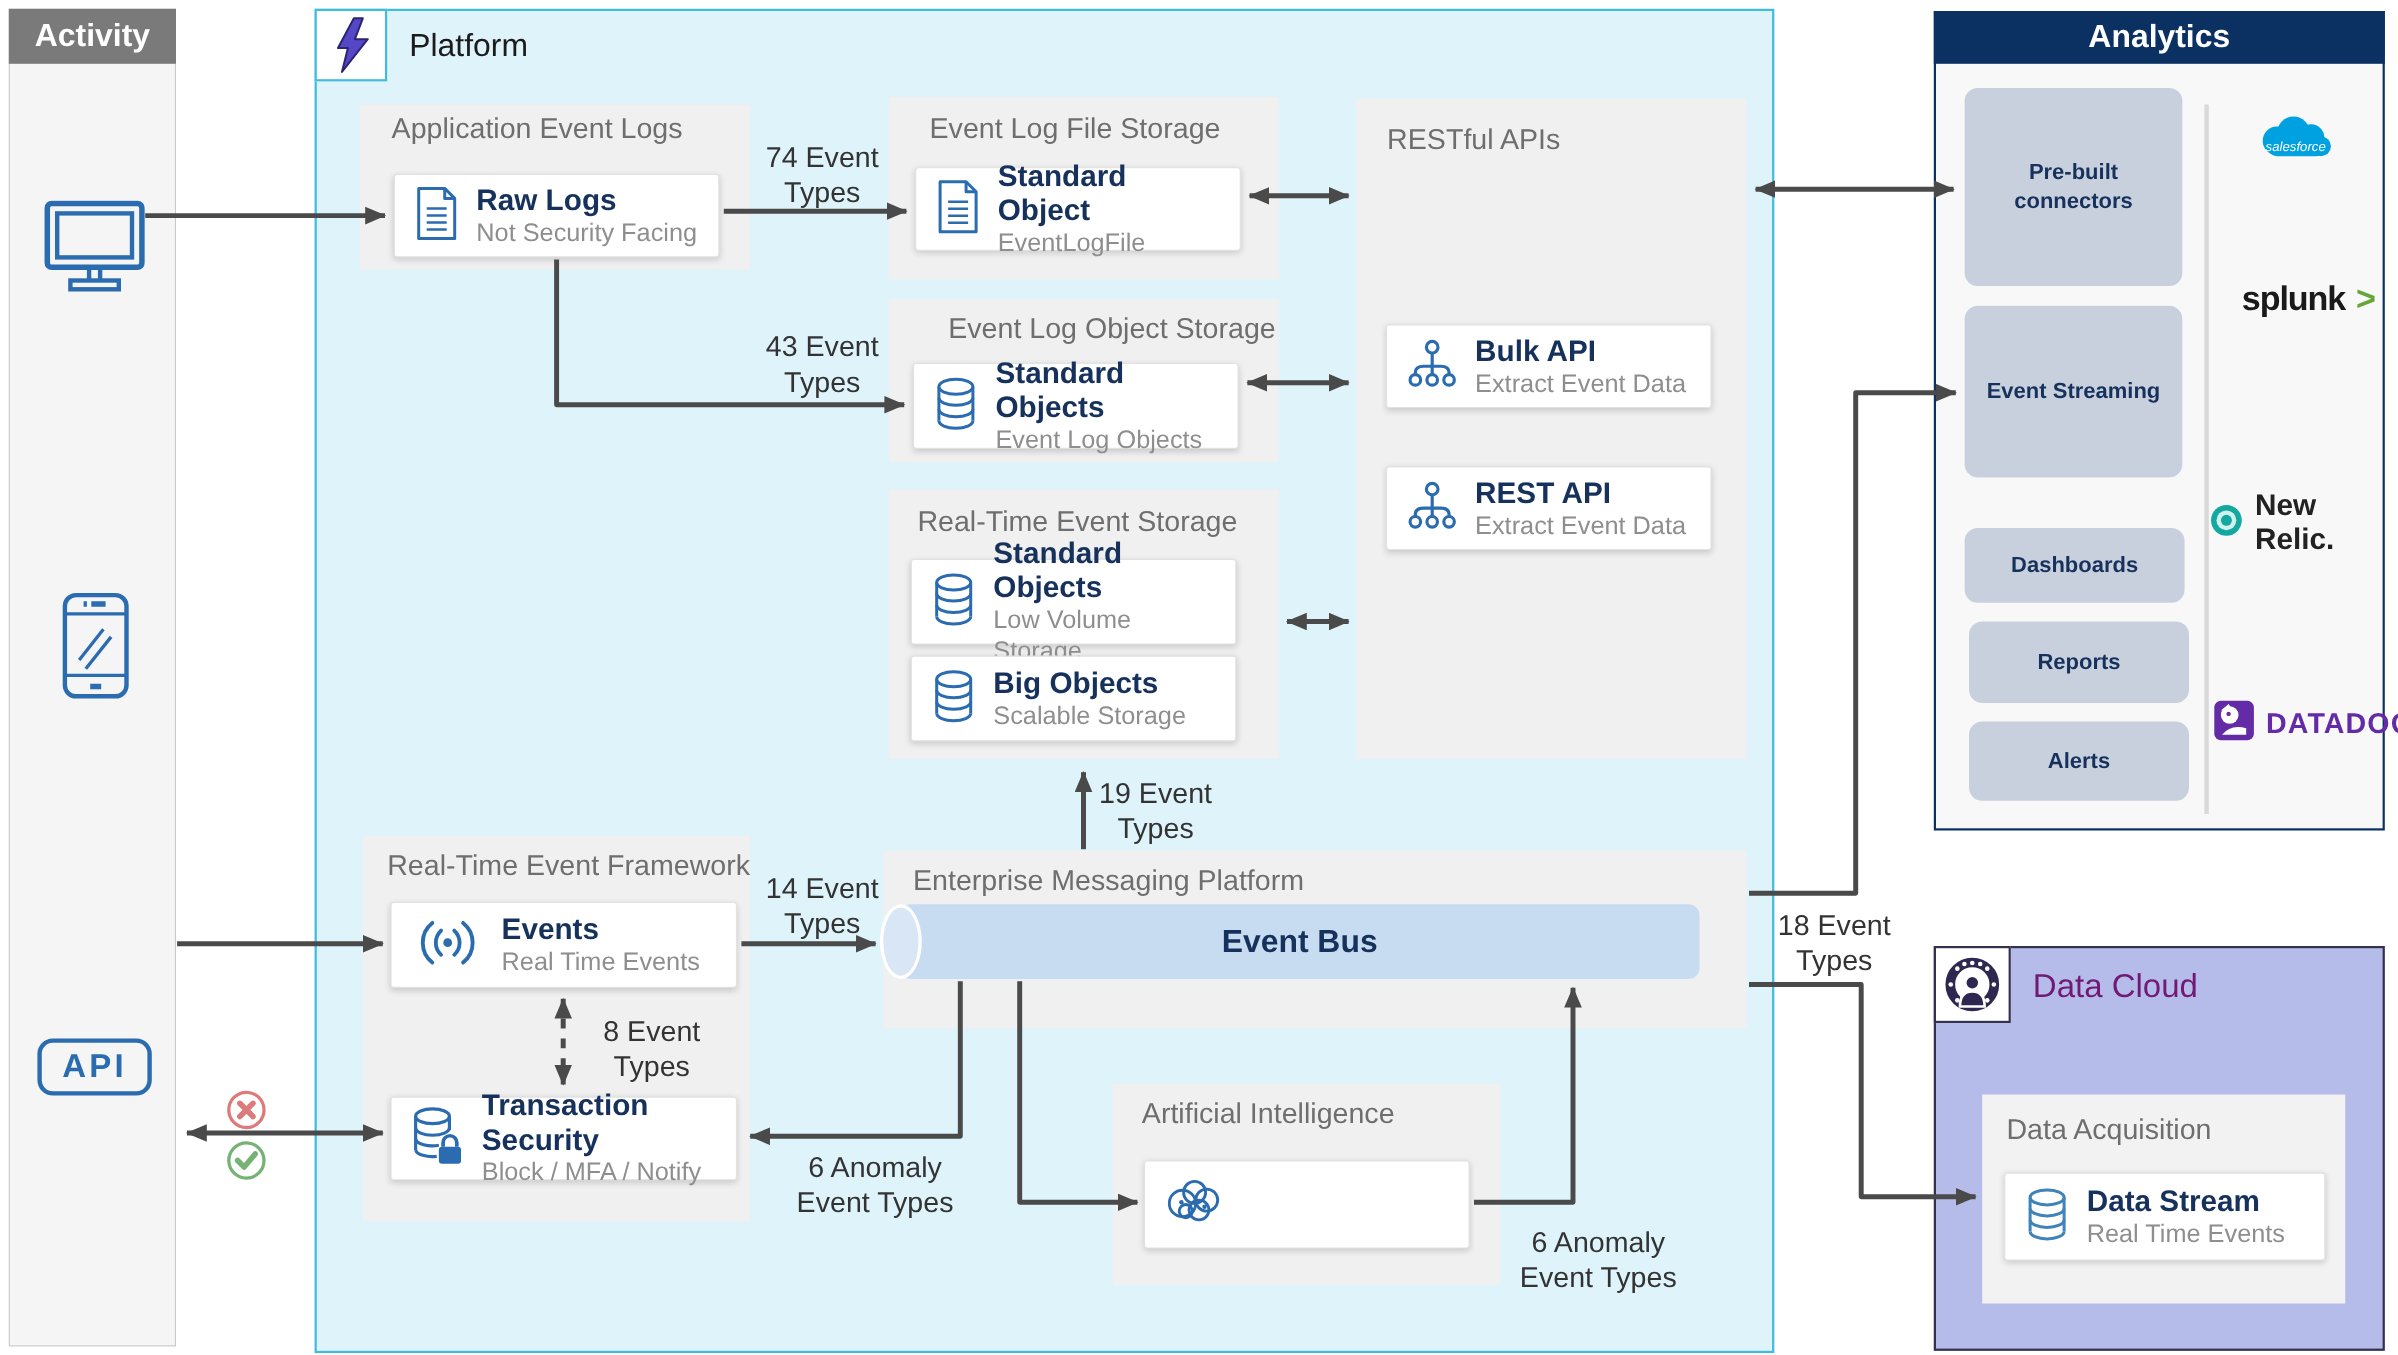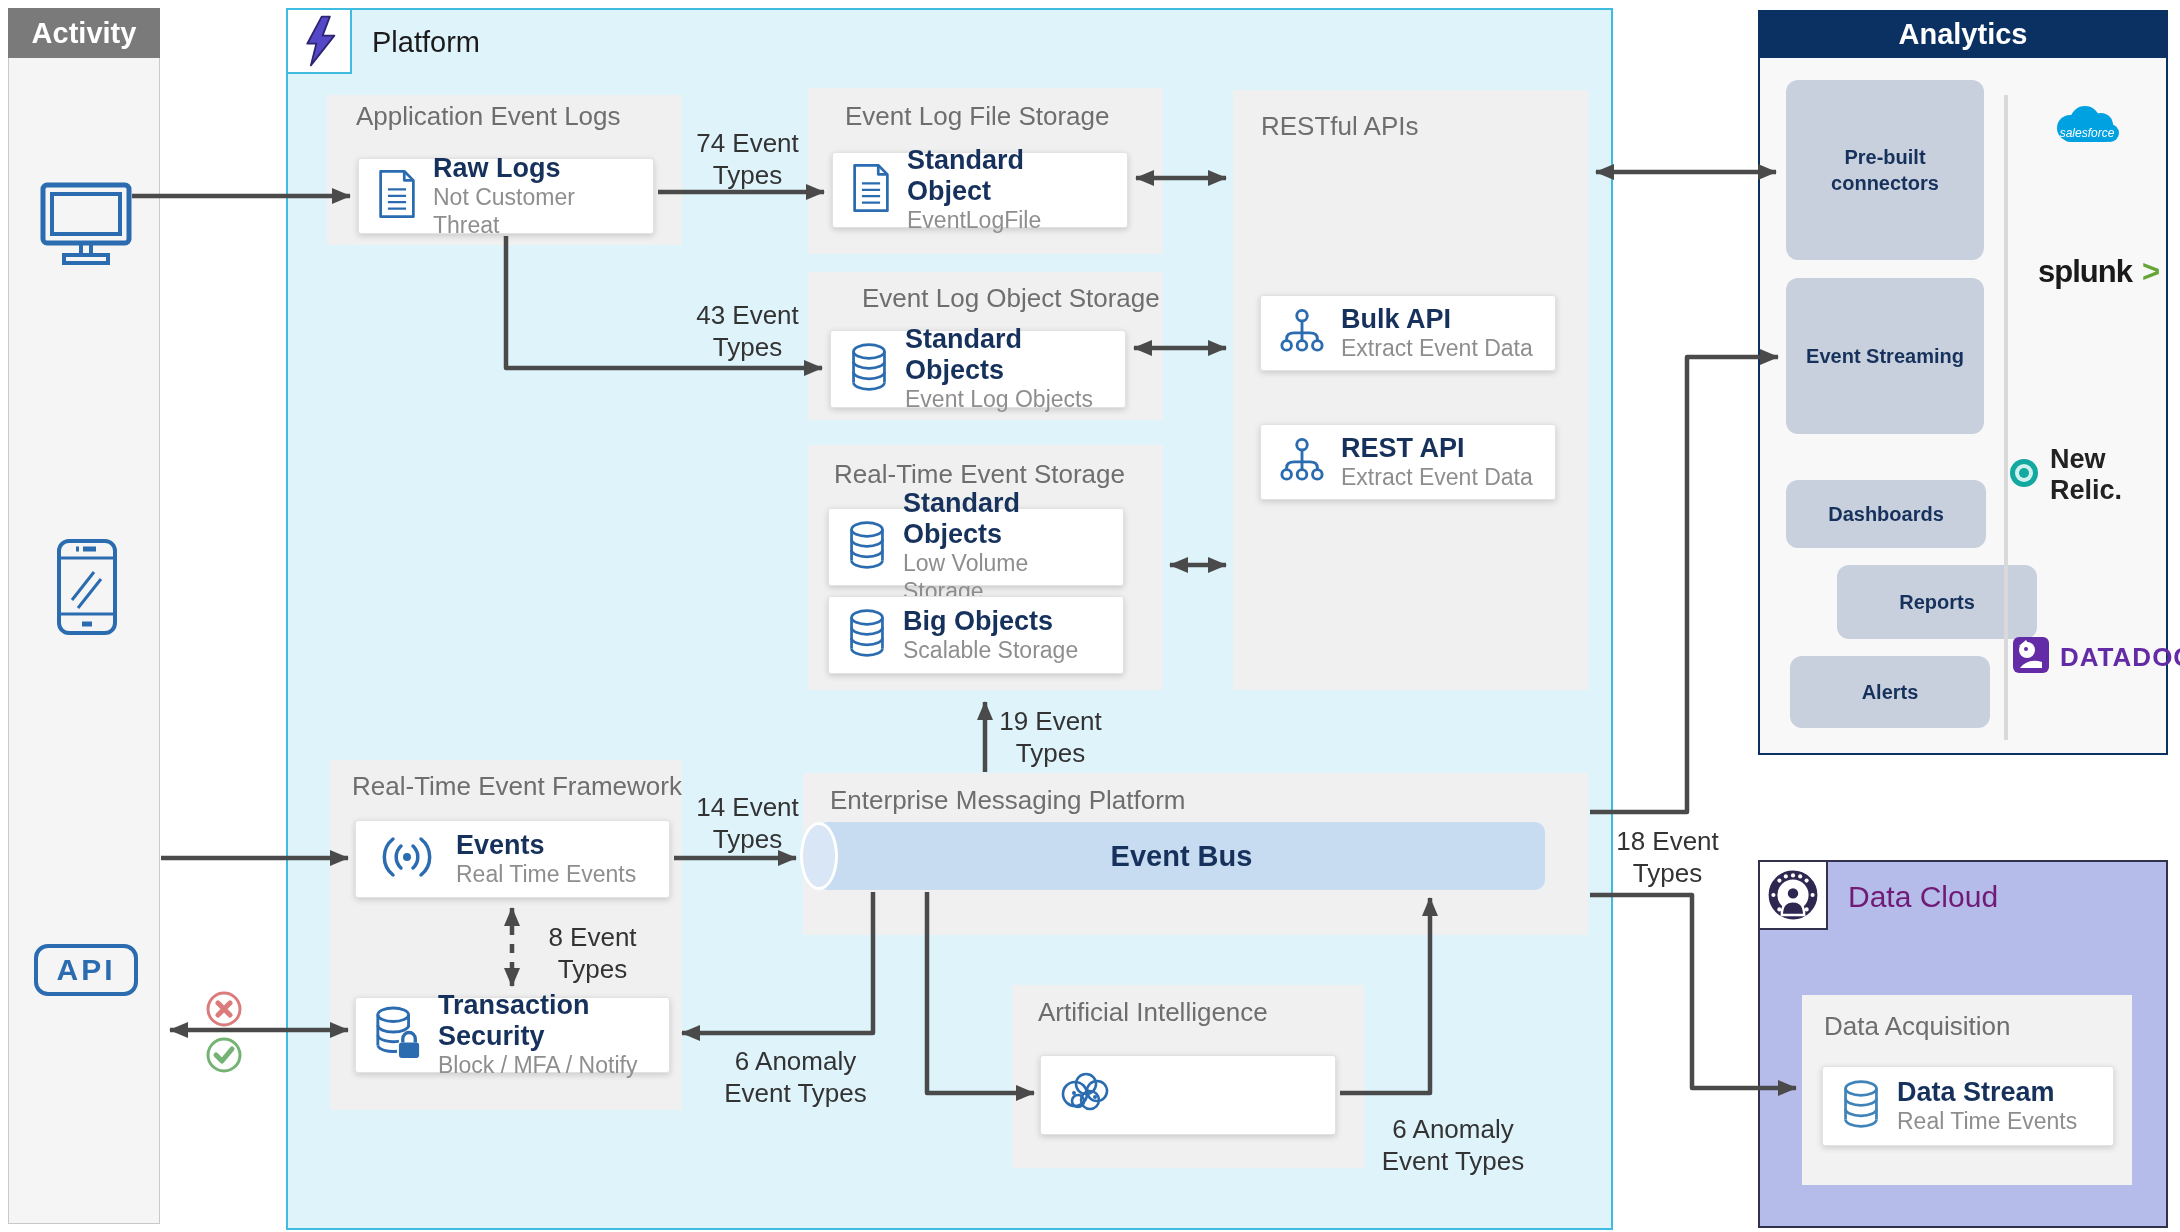--- a/index.html
+++ b/index.html
@@ -85,21 +85,21 @@
   <div class="abs card z3" style="left:358px;top:158px;width:296px;height:76px;">
     <span>
       <svg width="40" height="50" viewBox="0 0 44 54" fill="none" stroke="#2B6CB0" stroke-width="3" stroke-linejoin="round">
         <path d="M4,2 H30 L40,12 V52 H4 Z" fill="#FFF"></path>
           <path d="M30,2 V12 H40"></path>
         <path d="M12,22 H32 M12,29 H32 M12,36 H32 M12,43 H32" stroke-width="2.5"></path>
       </svg>
     </span>
     <span>
         <div class="ct">Raw Logs</div>
-          <div class="cs">Not Customer Threat</div>
+          <div class="cs">Not Security Facing</div>
       </span>
   </div>
 
   <div class="abs gbox z2" style="left:808px;top:88px;width:355px;height:166px;"></div>
   <div class="abs gtitle z3" style="left:845px;top:102px;">Event Log File Storage</div>
   <div class="abs card z3" style="left:832px;top:152px;width:296px;height:76px;">
     <span>
       <svg width="40" height="50" viewBox="0 0 44 54" fill="none" stroke="#2B6CB0" stroke-width="3" stroke-linejoin="round">
         <path d="M4,2 H30 L40,12 V52 H4 Z" fill="#FFF"></path>
           <path d="M30,2 V12 H40"></path>
@@ -255,21 +255,21 @@
   </div>
   <div class="abs chip z2" style="left:1786px;top:80px;width:198px;height:180px;">
     <span>Pre-built connectors</span>
   </div>
   <div class="abs chip z2" style="left:1786px;top:278px;width:198px;height:156px;">
     <span>Event Streaming</span>
   </div>
   <div class="abs chip z2" style="left:1786px;top:480px;width:200px;height:68px;">
     <span>Dashboards</span>
   </div>
-  <div class="abs chip z2" style="left:1790px;top:565px;width:200px;height:74px;margin-left:47px;">
+  <div class="abs chip z2" style="left:1790px;top:565px;width:200px;height:74px;">
     <span>Reports</span>
   </div>
   <div class="abs chip z2" style="left:1790px;top:656px;width:200px;height:72px;">
     <span>Alerts</span>
   </div>
   <div class="abs divider z2" style="left:2004px;top:95px;width:4px;height:645px;"></div>
   <span class="abs z2" style="left:2048px;top:100px;">
     <svg width="78" height="56" viewBox="0 0 78 56">
       <g fill="#00A1E0">
         <circle cx="22" cy="28" r="13"></circle>

